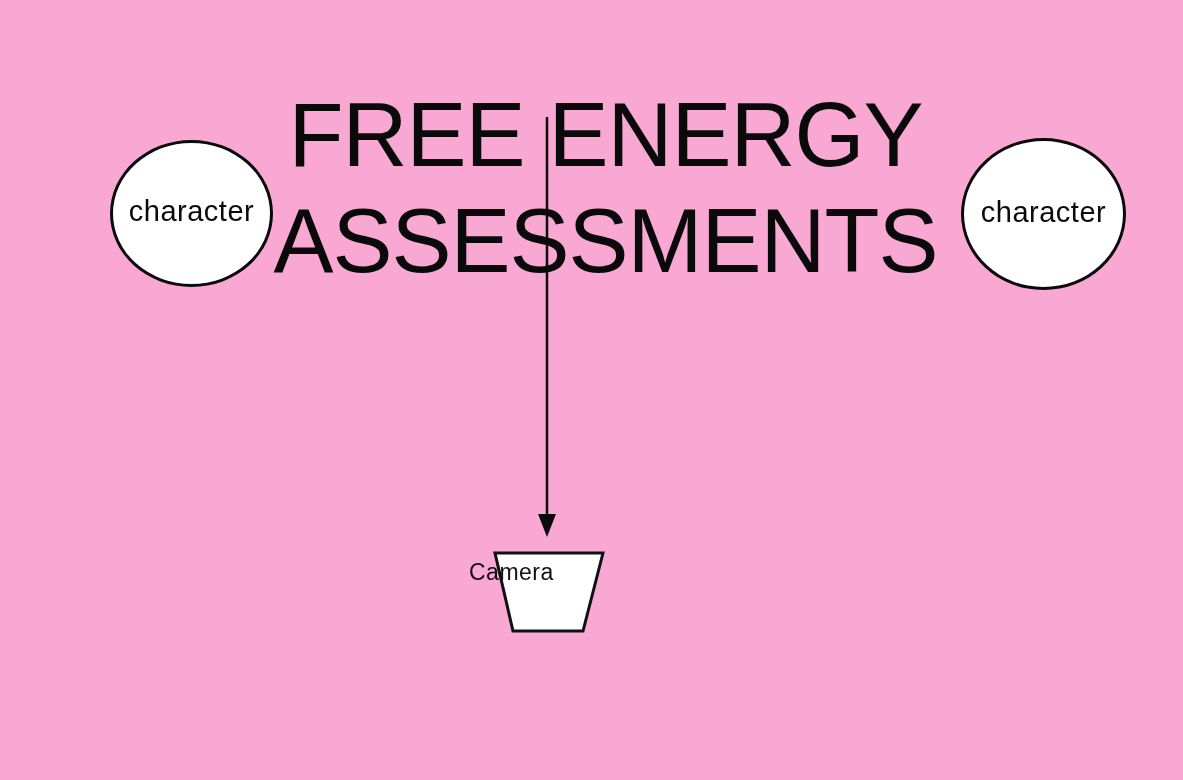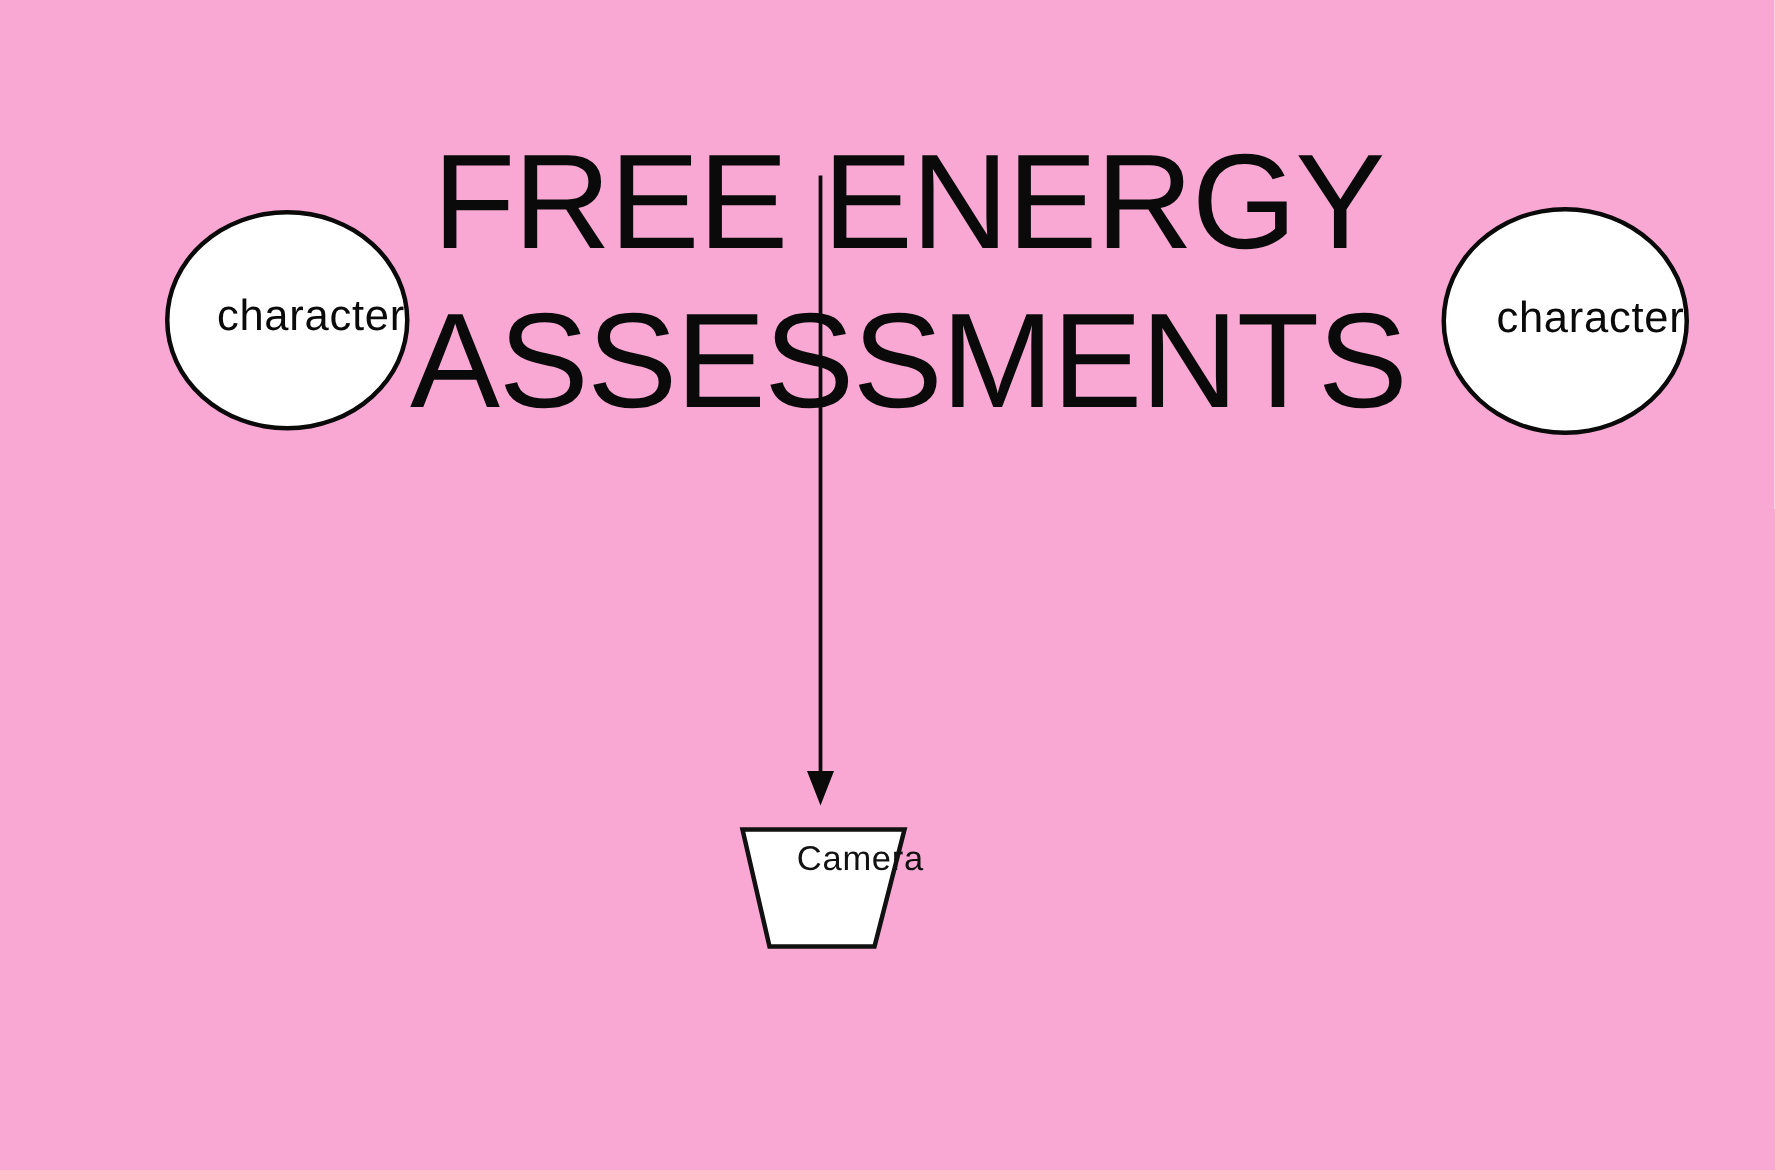--- a/index.html
+++ b/index.html
@@ -34,21 +34,21 @@
     white-space: nowrap;
   }
   .node-ellipse {
     position: absolute;
     border: 3px solid #0a0a0a;
     border-radius: 50%;
     box-sizing: border-box;
     background: #ffffff;
     display: flex;
     align-items: center;
-    justify-content: flex-end;
+    justify-content: center;
   }
   .node-ellipse.left {
     left: 110px;
     top: 140px;
     width: 163px;
     height: 147px;
   }
   .node-ellipse.right {
     left: 961px;
     top: 138px;
@@ -66,24 +66,24 @@
   .shape-layer {
     position: absolute;
     left: 0;
     top: 0;
     width: 1183px;
     height: 780px;
     pointer-events: none;
   }
   .camera-label {
     position: absolute;
-    left: 456px;
+    left: 469px;
     top: 561px;
     width: 160px;
-    text-align: right;
+    text-align: left;
     font-size: 23px;
     line-height: 23px;
     letter-spacing: 0.5px;
     color: #111111;
     white-space: nowrap;
   }
 </style>
 </head>
 <body>
 

